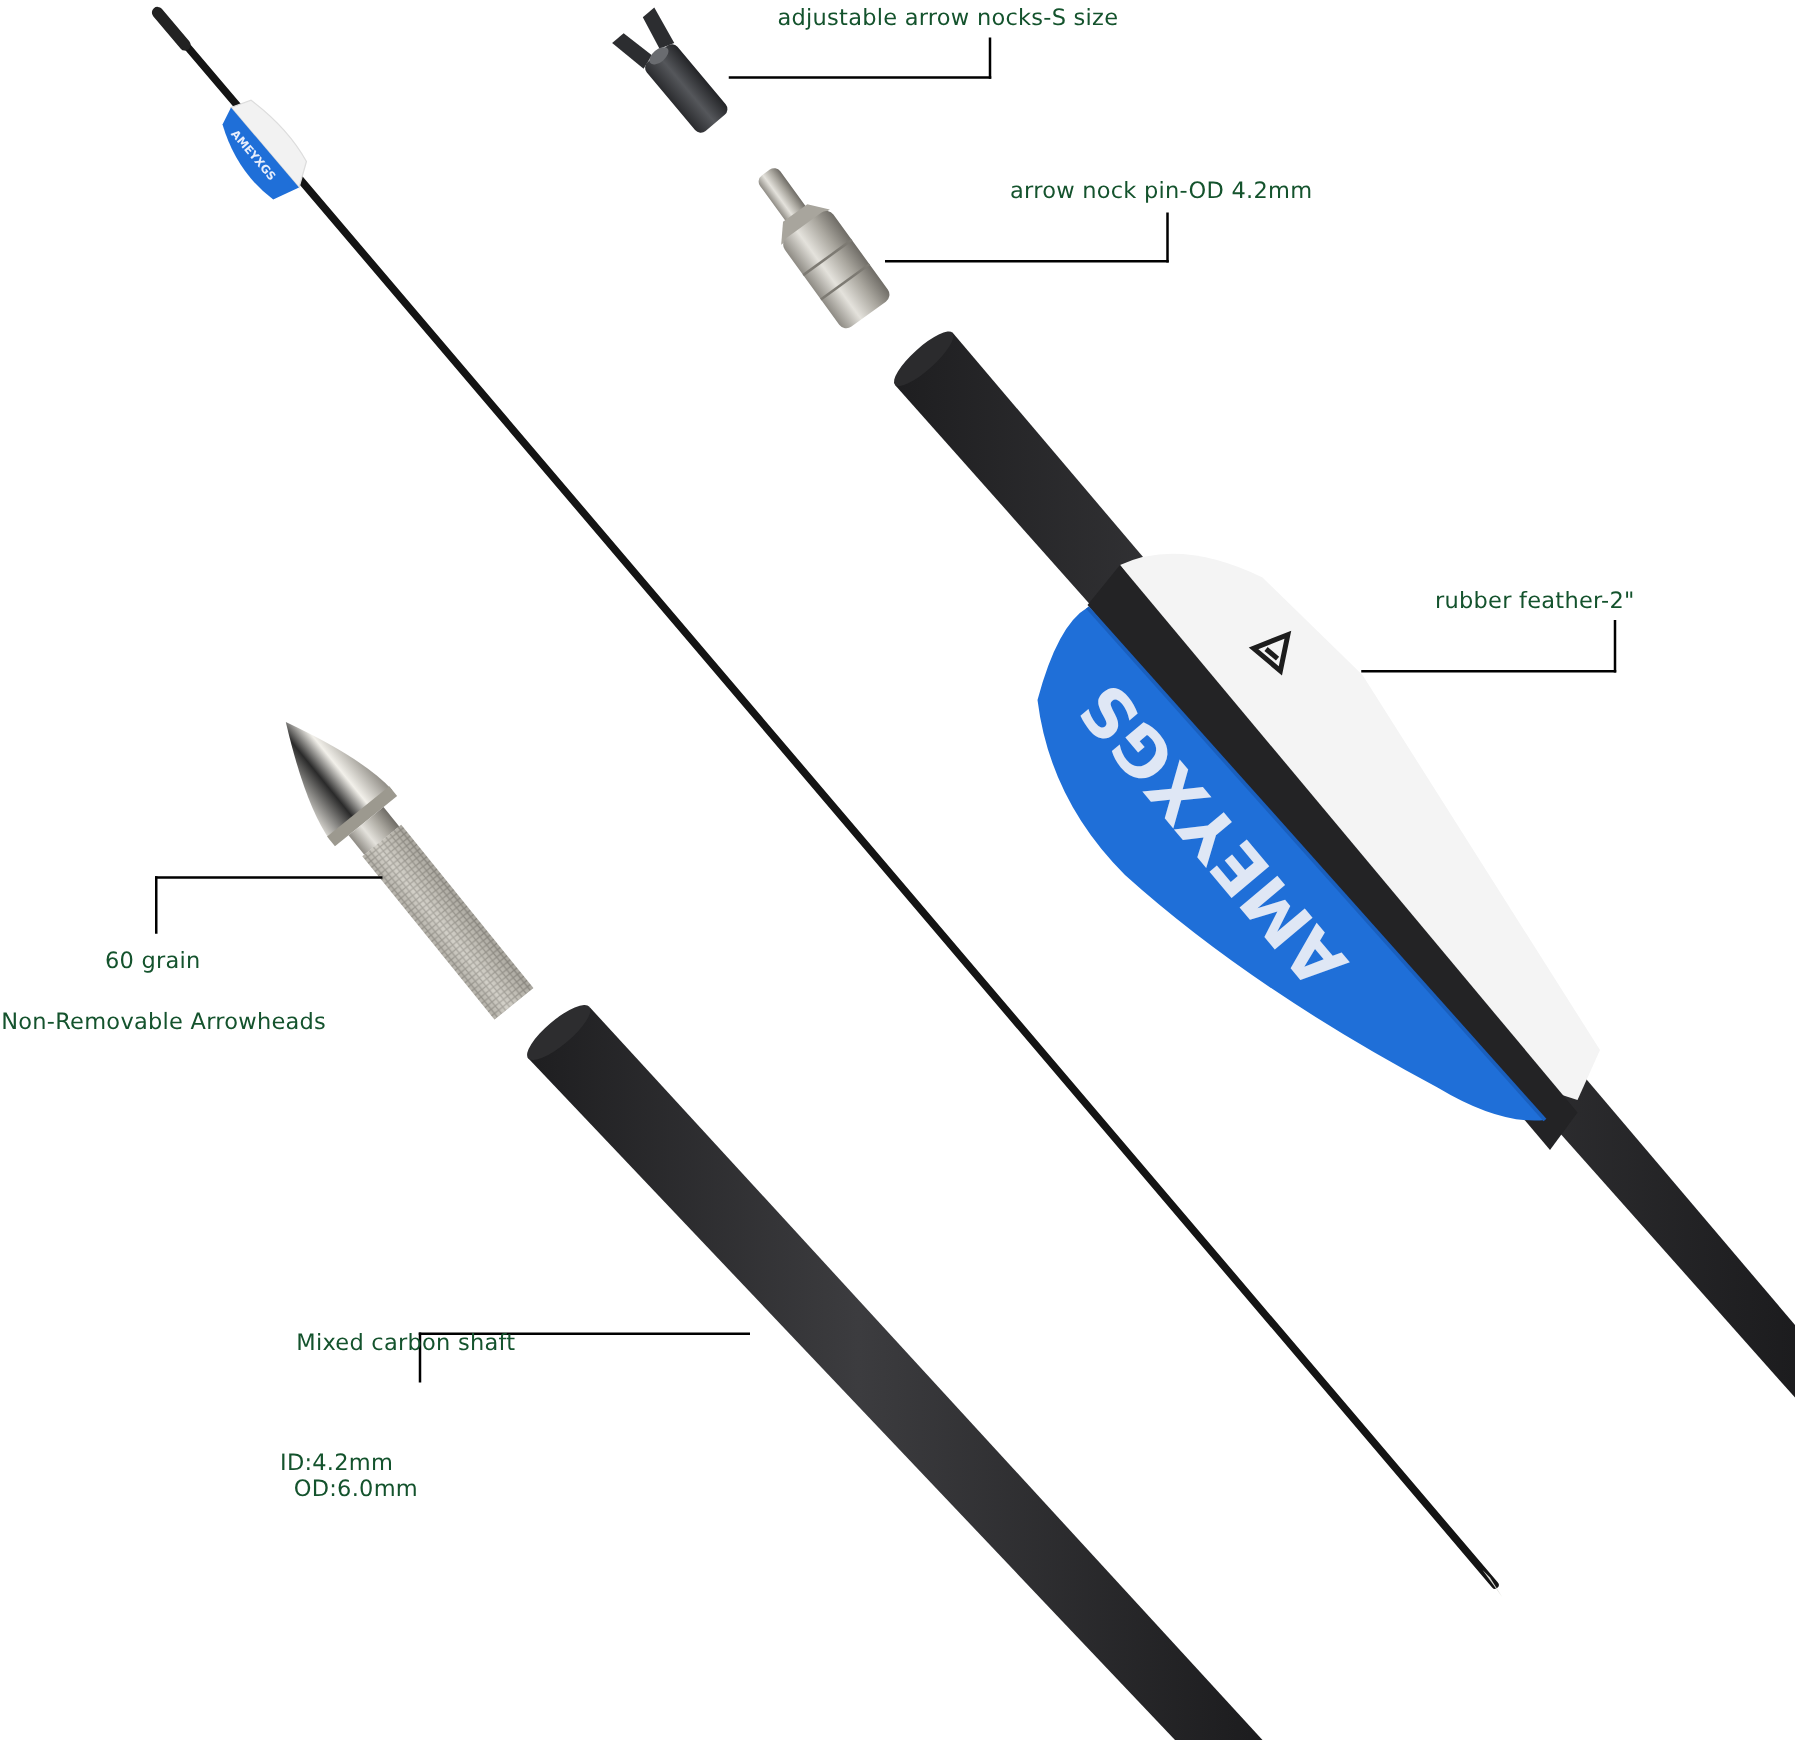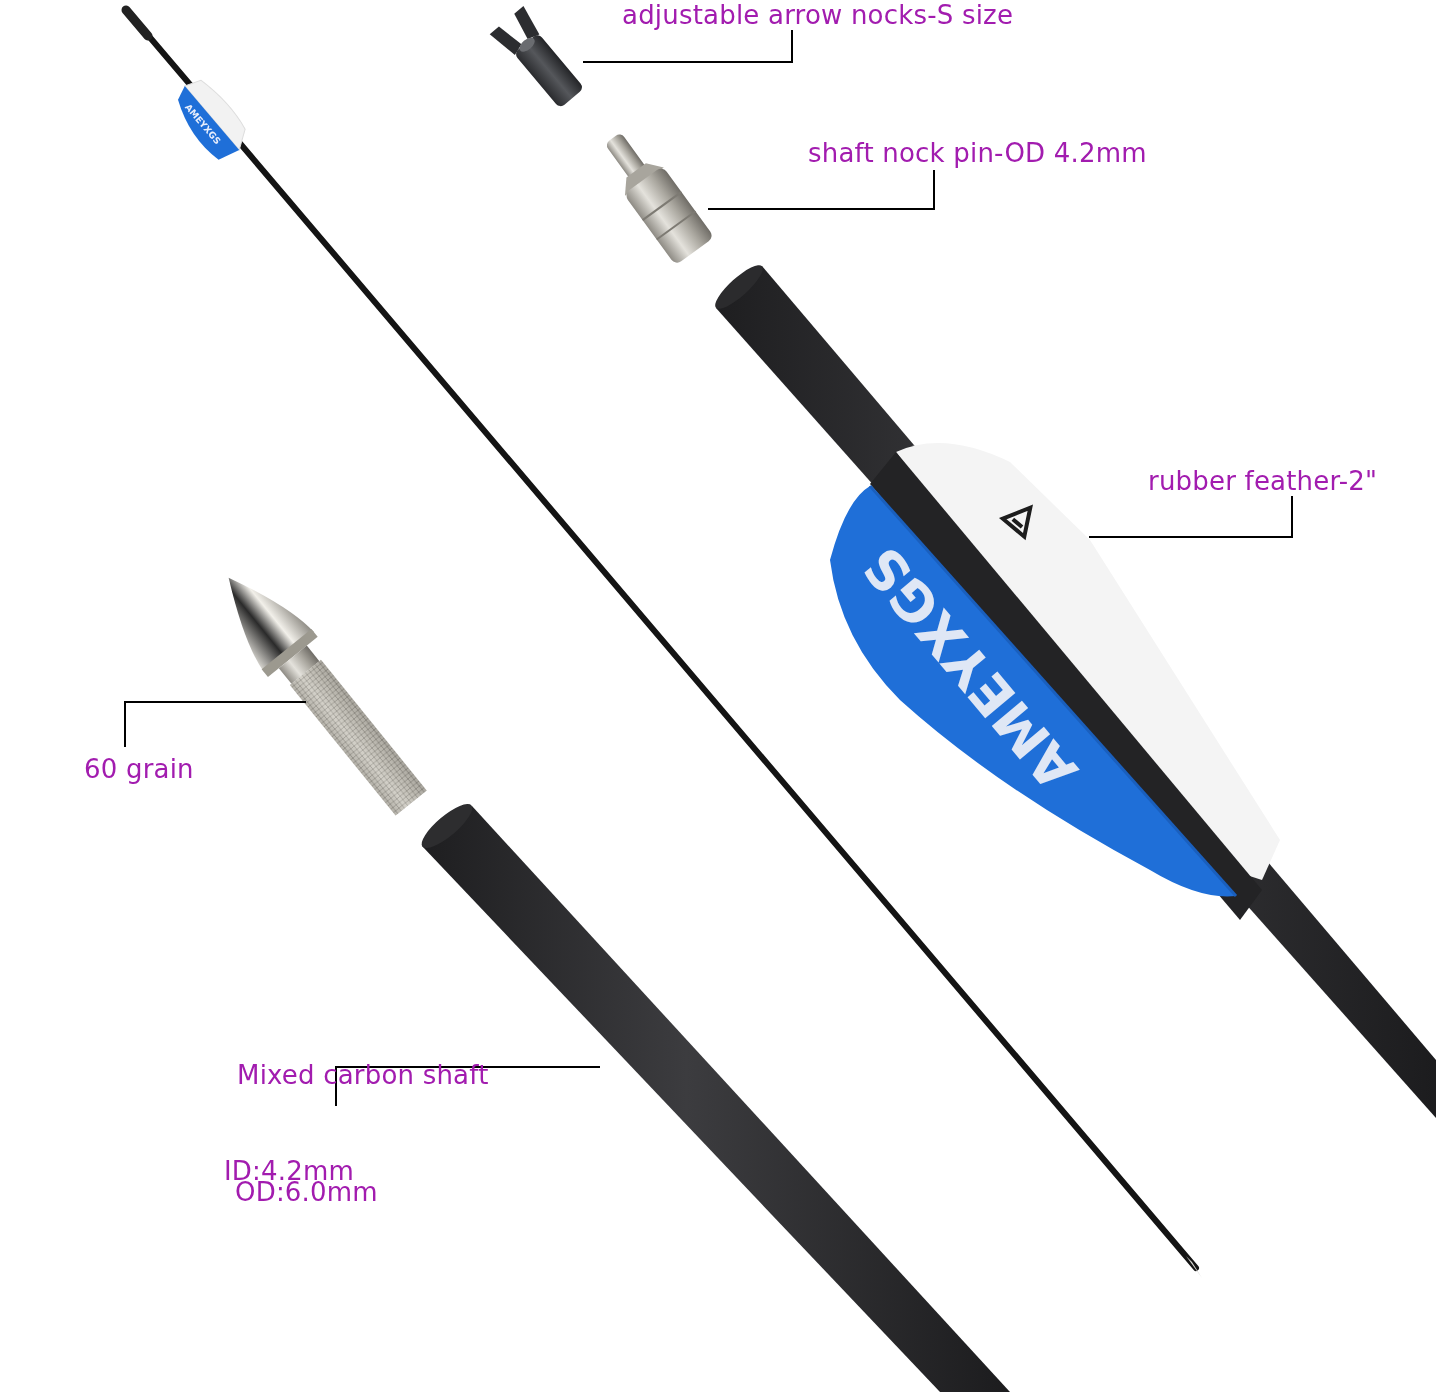--- a/index.html
+++ b/index.html
@@ -1,21 +1,21 @@
 <!DOCTYPE html>
 <html><head>
 <meta charset="utf-8">
 <style>
   html, body { margin: 0; padding: 0; background: #ffffff; }
   body { width: 1436px; height: 1392px; position: relative; overflow: hidden;
          font-family: "DejaVu Sans", "Liberation Sans", sans-serif; color: #111111; }
   .stage { position: absolute; left: 0; top: 0; width: 1436px; height: 1392px; }
   svg.art { position: absolute; left: 0; top: 0; }
-  .label { position: absolute; font-size: 26px; line-height: 30px; white-space: nowrap;
-           letter-spacing: 0.2px; color: #a21caf; }
+  .label { position: absolute; font-size: 18px; line-height: 30px; white-space: nowrap;
+           letter-spacing: 0.2px; color: #14532d; }
   .leader { position: absolute; background: #000000; }
 </style>
 </head>
 <body>
 
 <div class="stage">
 
   <svg class="art" width="1436" height="1392" viewBox="0 0 1436 1392">
     <defs>
       <linearGradient id="shaftGrad" x1="0" y1="0" x2="1" y2="0">
@@ -105,31 +105,32 @@
     <g>
       <polygon points="422,846 472,806 1010,1392 940,1392" fill="url(#shaftGrad)"></polygon>
       <ellipse cx="447" cy="826" rx="32" ry="10" transform="rotate(-40 447 826)" fill="#2d2d2f"></ellipse>
     </g>
   </svg>
 
   <div class="label" style="left:622px; top:0px;">adjustable arrow nocks-S size</div>
   <div class="leader" style="left:791px; top:30px; width:2px; height:33px;"></div>
   <div class="leader" style="left:583px; top:61px; width:210px; height:2px;"></div>
 
-  <div class="label" style="left:808px; top:138px;">shaft nock pin-OD 4.2mm</div>
+  <div class="label" style="left:808px; top:138px;">arrow nock pin-OD 4.2mm</div>
   <div class="leader" style="left:933px; top:170px; width:2px; height:40px;"></div>
   <div class="leader" style="left:708px; top:208px; width:227px; height:2px;"></div>
 
   <div class="label" style="left:1148px; top:466px;">rubber feather-2"</div>
   <div class="leader" style="left:1291px; top:496px; width:2px; height:42px;"></div>
   <div class="leader" style="left:1089px; top:536px; width:204px; height:2px;"></div>
 
   <div class="leader" style="left:124px; top:701px; width:182px; height:2px;"></div>
   <div class="leader" style="left:124px; top:701px; width:2px; height:46px;"></div>
   <div class="label" style="left:84px; top:754px;text-align:center;">60 grain</div>
+  <div class="label" style="left:1px; top:803px;">Non-Removable Arrowheads</div>
 
   <div class="leader" style="left:335px; top:1066px; width:265px; height:2px;"></div>
   <div class="leader" style="left:335px; top:1066px; width:2px; height:40px;"></div>
   <div class="label" style="left:237px; top:1060px;">Mixed carbon shaft</div>
   <div class="label" style="left:224px; top:1156px;">ID:4.2mm</div>
   <div class="label" style="left:235px; top:1177px;">OD:6.0mm</div>
 
 </div>
 
 </body></html>

